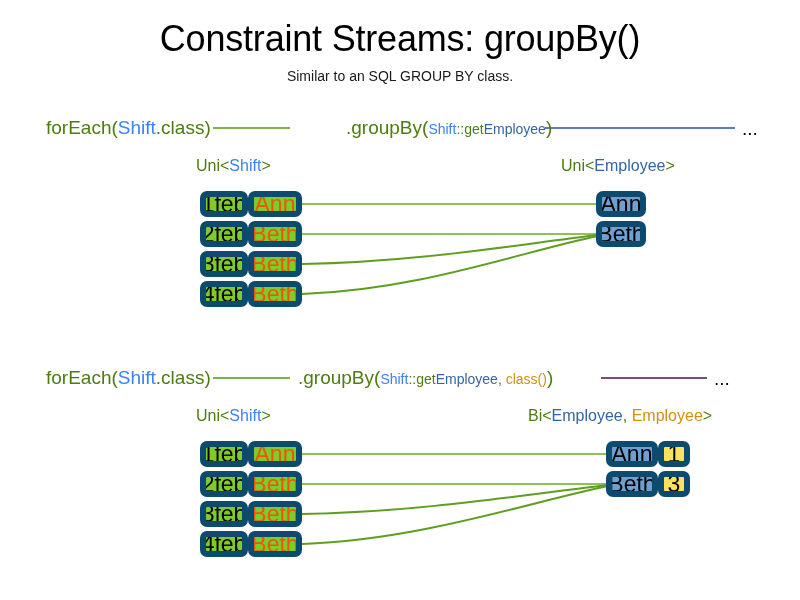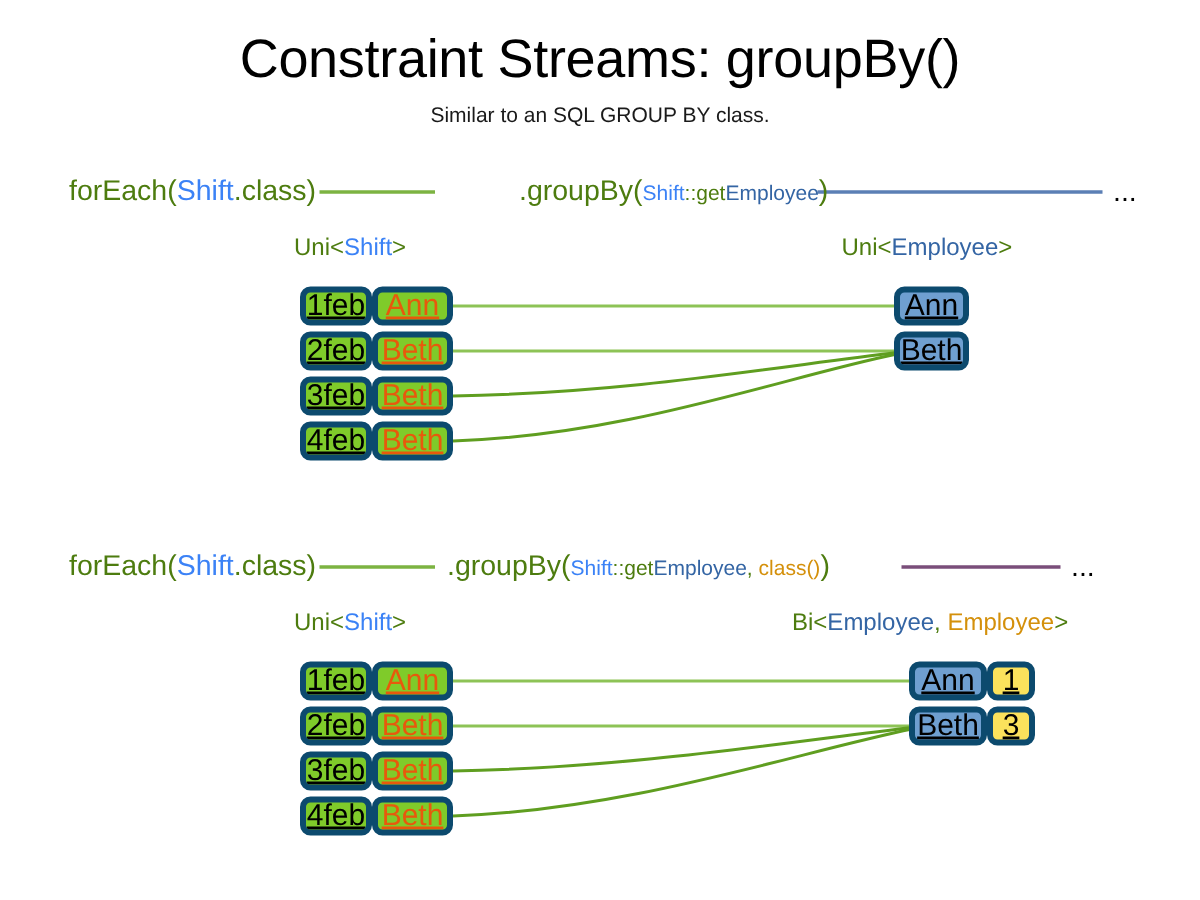--- a/index.html
+++ b/index.html
@@ -65,29 +65,28 @@
   .typelabel {
     position: absolute;
     font-size: 16px;
     white-space: nowrap;
   }
 
   
   .box {
     position: absolute;
     box-sizing: border-box;
-    border: 4px solid #0c4a6e;
+    border: 6px solid #0c4a6e;
     border-radius: 7px;
     display: flex;
     align-items: center;
     justify-content: center;
-    font-size: 20px;
+    font-size: 23px;
     line-height: 1;
     overflow: hidden;
-    text-decoration: underline;
   }
   .box-green {
     background: #7fcb2a;
     color: #000;
   }
   .box-green.name { color: #e8590c; }
   .box-blue {
     background: #6f9fd0;
     color: #000;
   }

